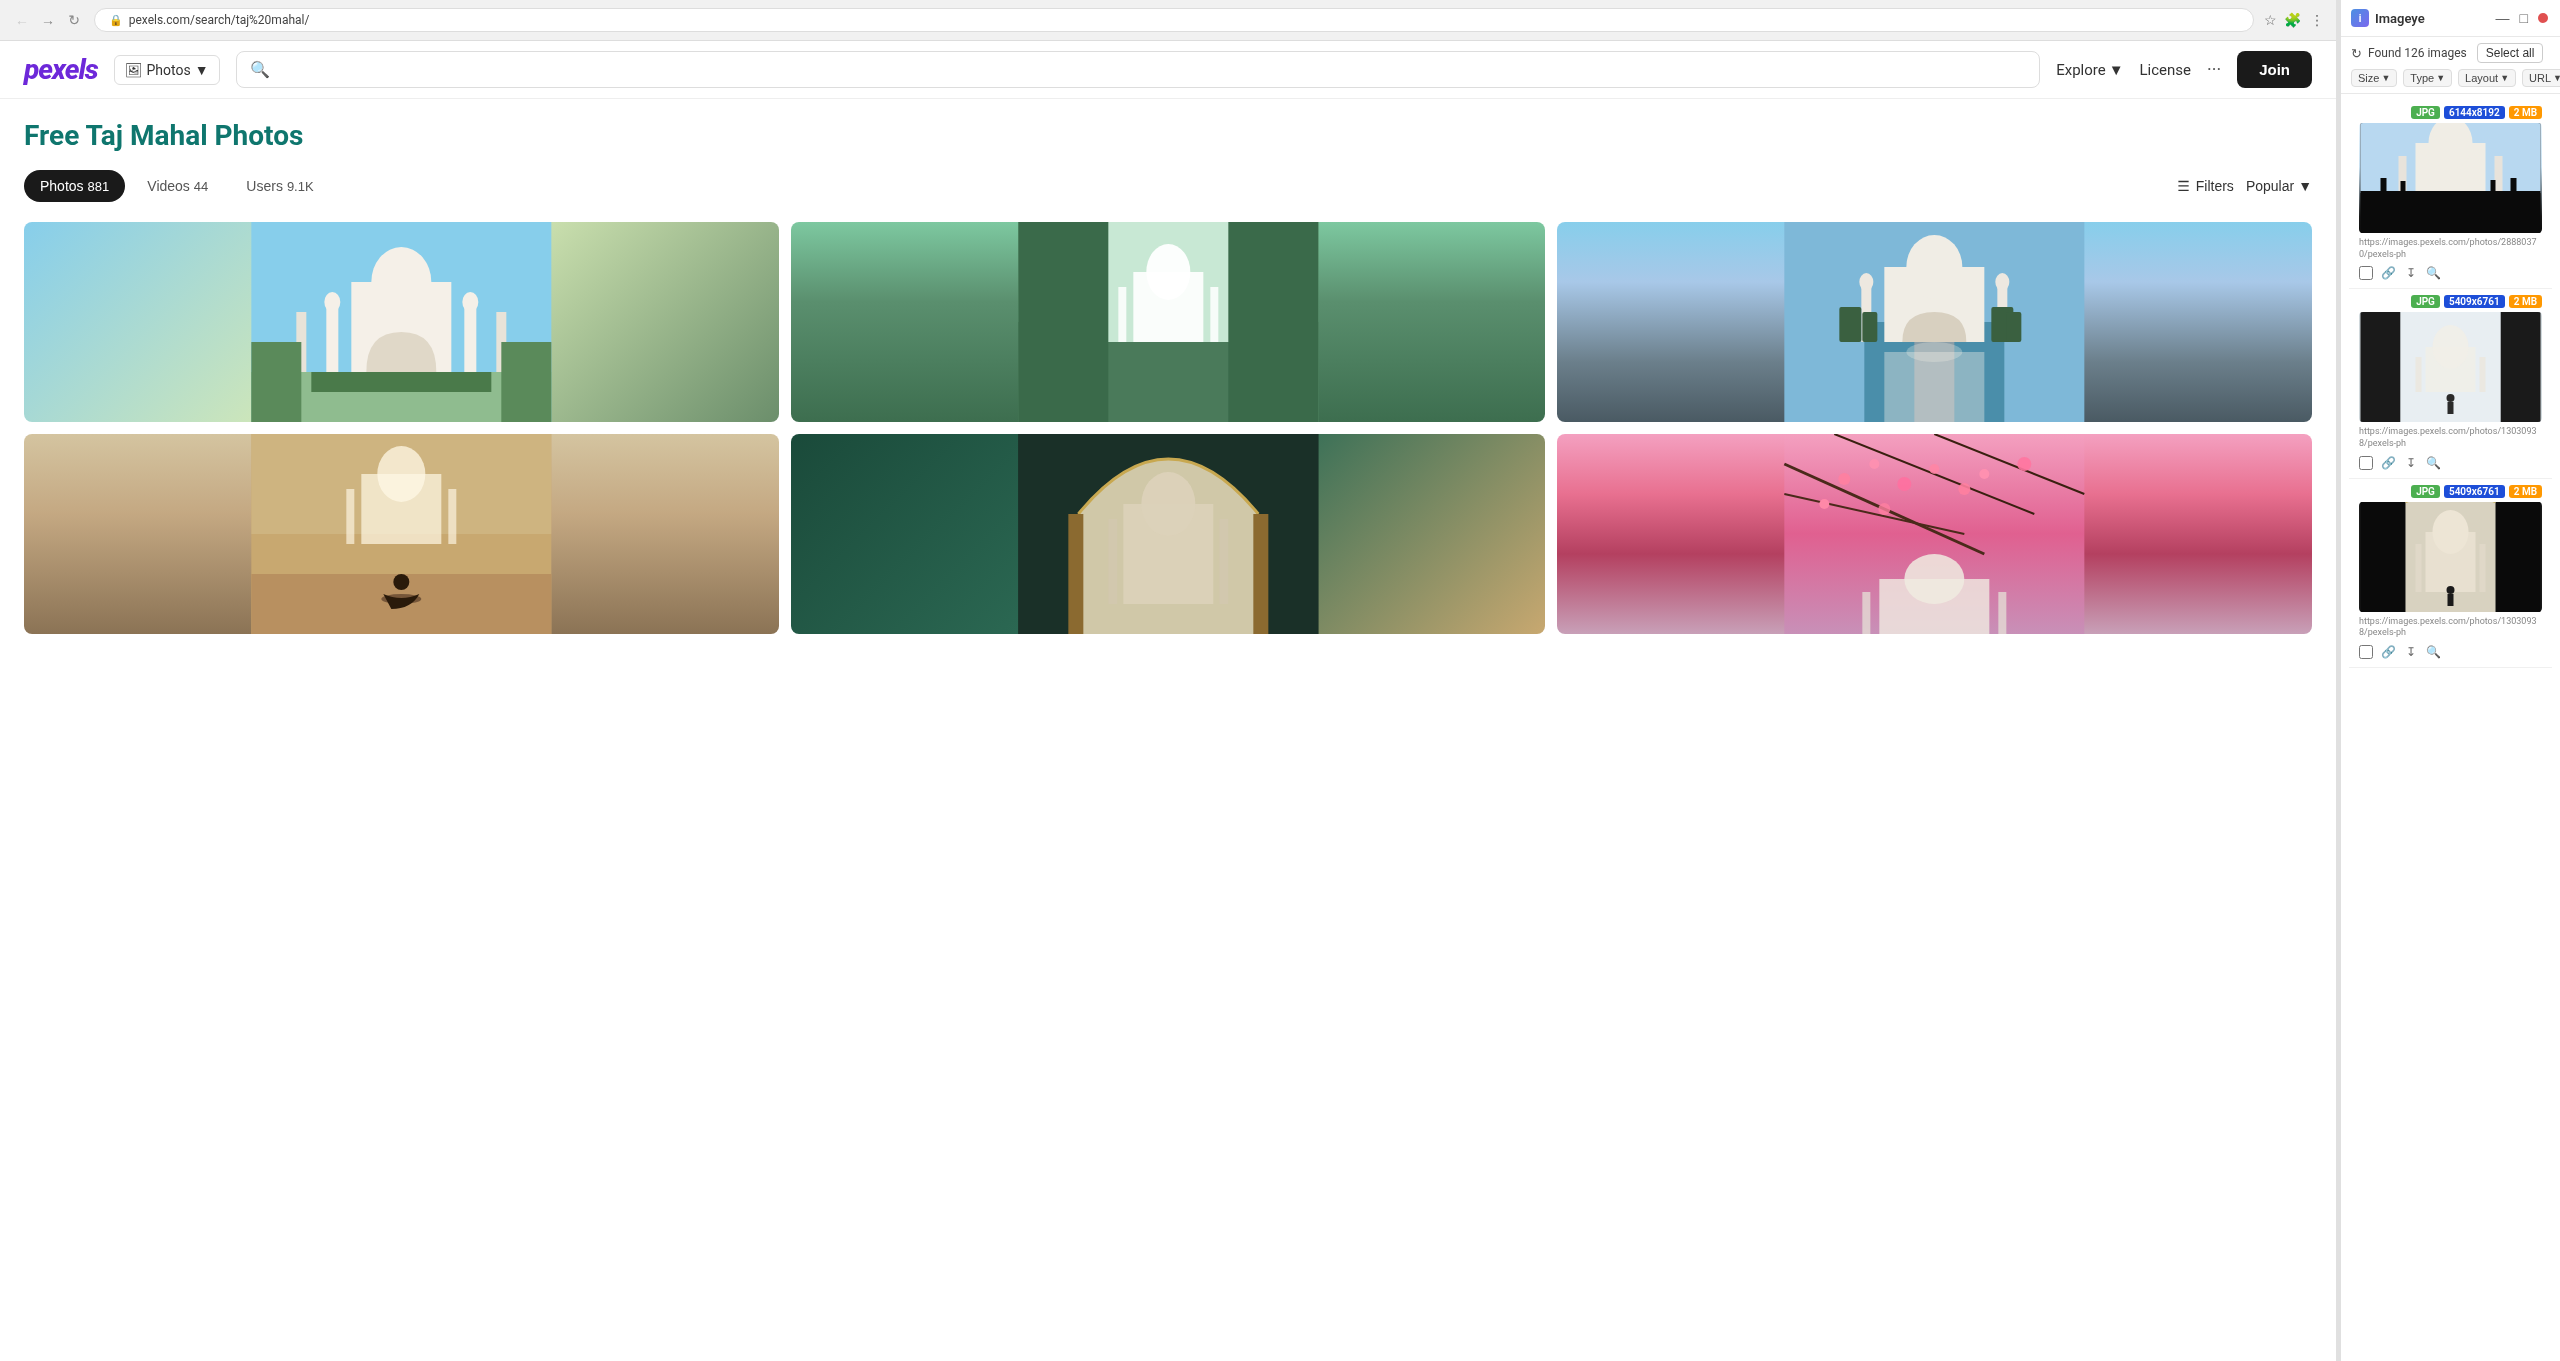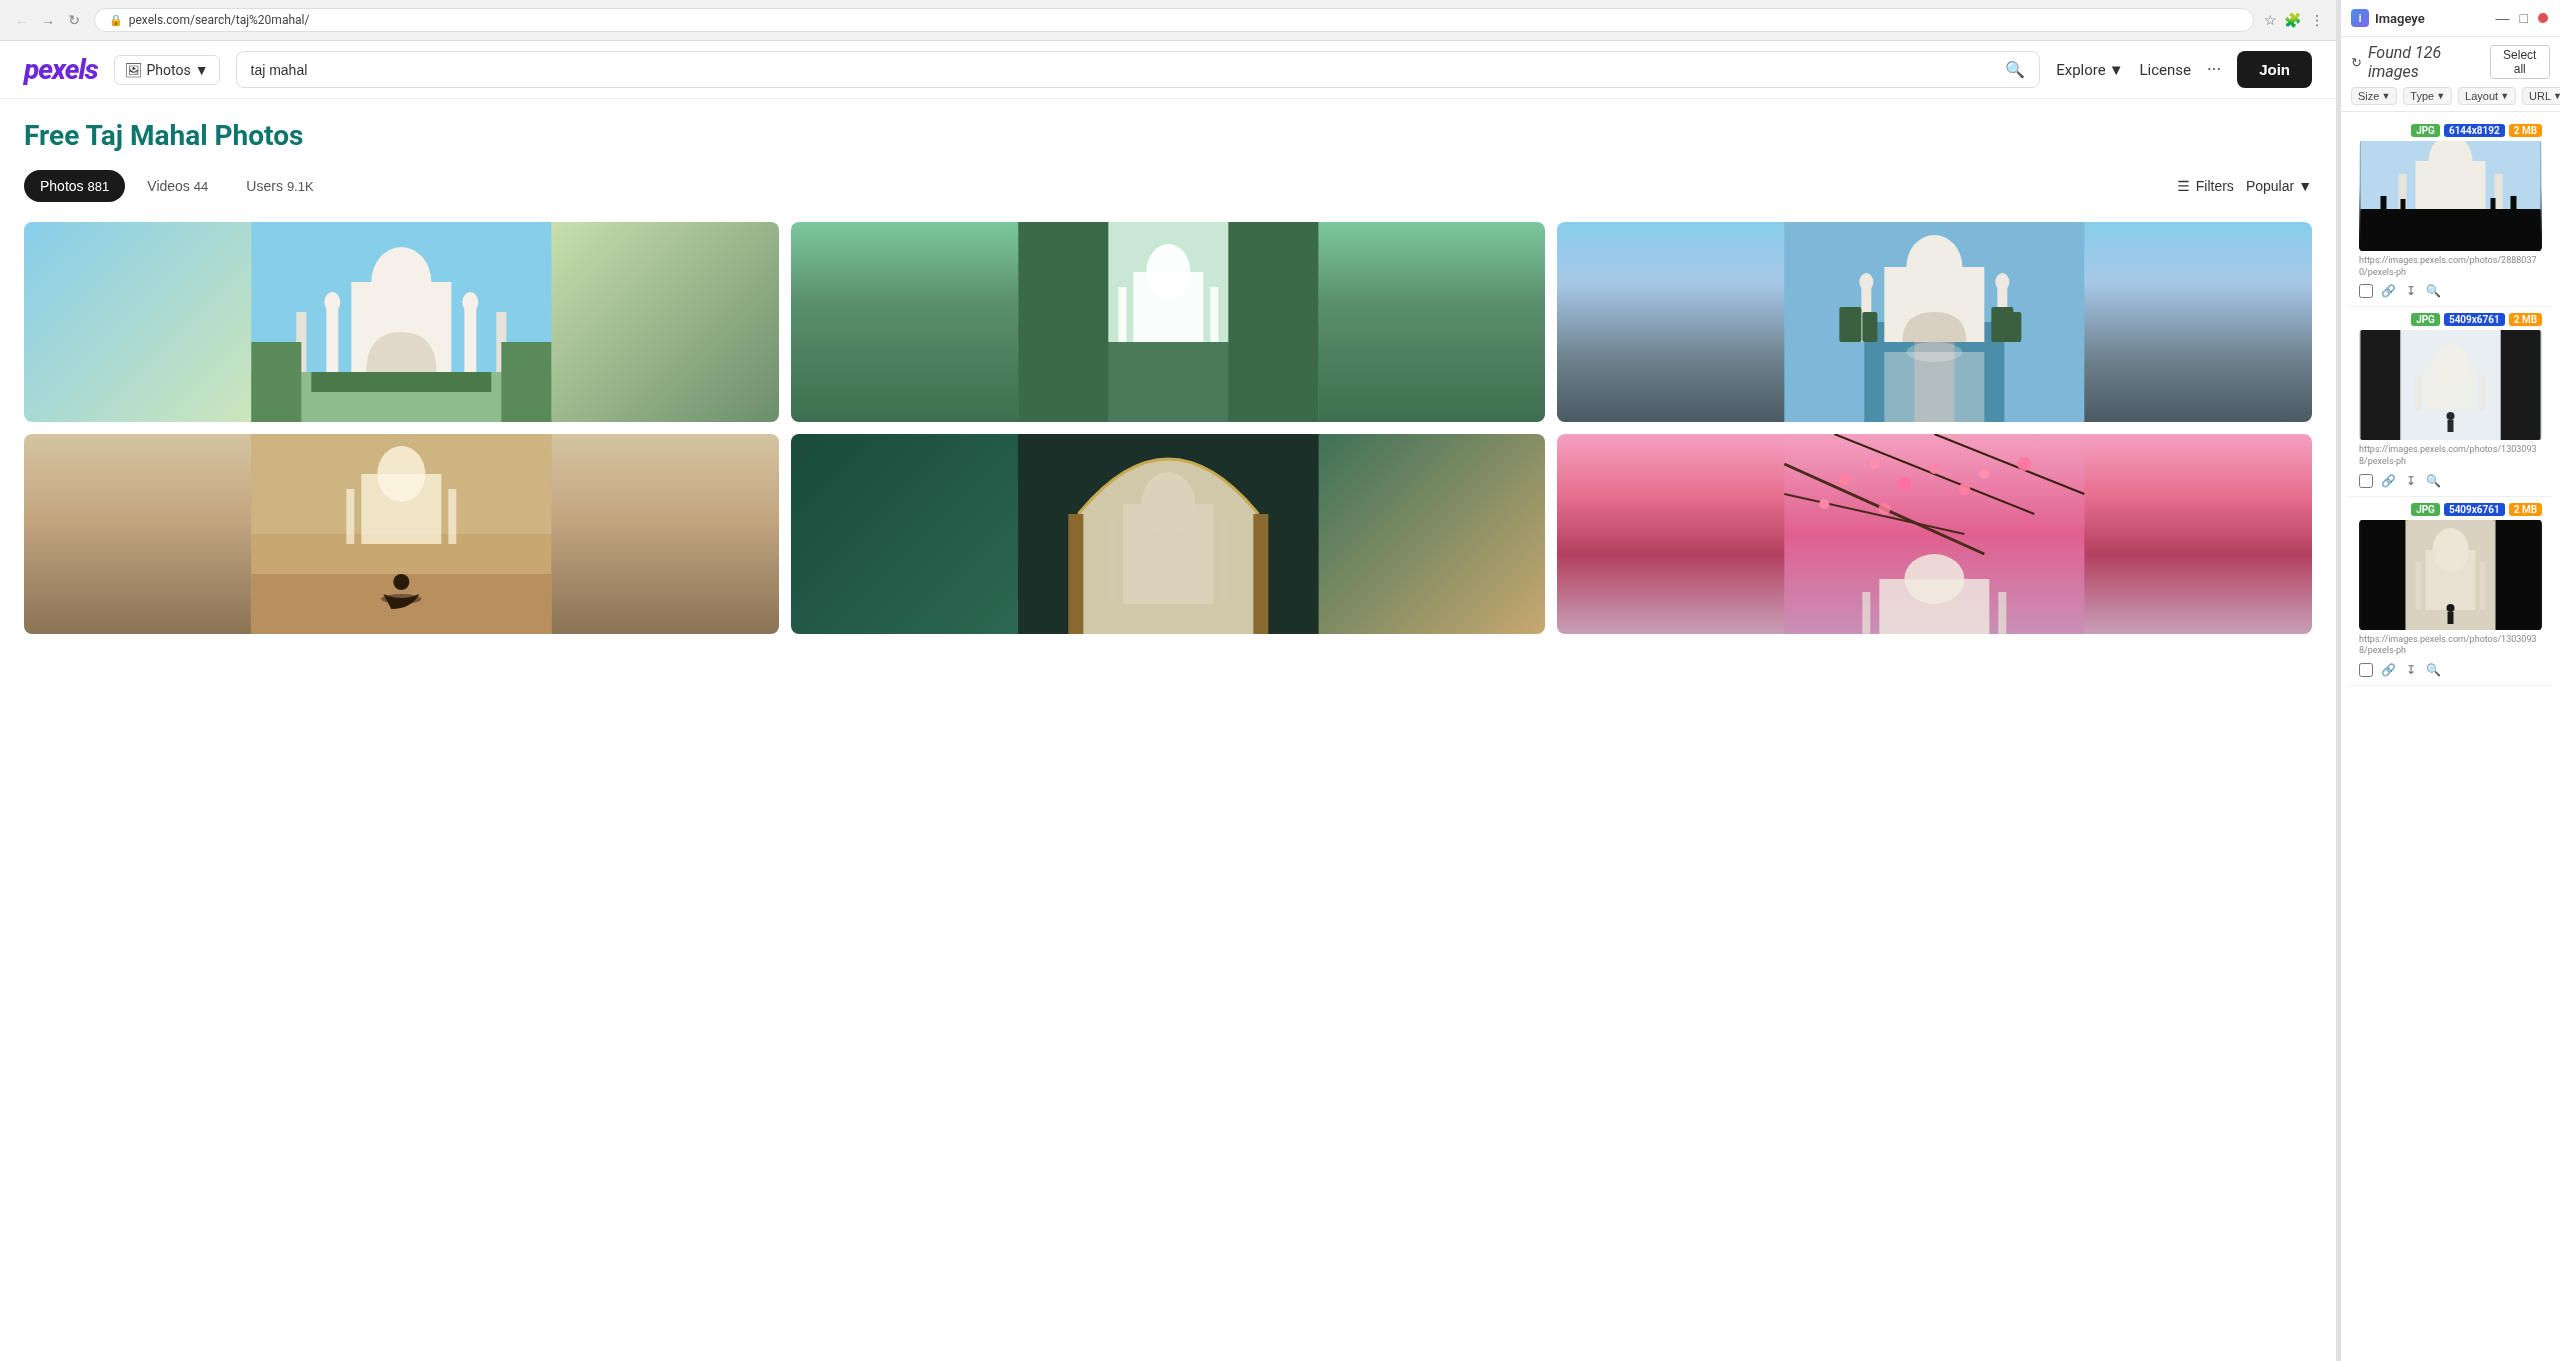--- a/index.html
+++ b/index.html
@@ -182,21 +182,21 @@
 
     .imageye-toolbar {
       padding: 6px 10px;
       border-bottom: 1px solid #e8e8e8;
       flex-shrink: 0;
     }
     .imageye-found-row {
       display: flex; align-items: center; gap: 6px; margin-bottom: 6px;
     }
     .imageye-refresh-btn { background: none; border: none; cursor: pointer; color: #555; font-size: 13px; }
-    .imageye-found-text { font-size: 16px; color: #444; font-style: italic; }
+    .imageye-found-text { font-size: 12px; color: #444; }
     .imageye-select-all-btn {
       background: #fff; border: 1px solid #ccc; border-radius: 4px;
       padding: 2px 8px; font-size: 12px; cursor: pointer; color: #333;
       margin-left: 4px;
     }
     .imageye-filter-row {
       display: flex; gap: 6px; align-items: center;
     }
     .imageye-filter-btn {
       font-size: 11px; color: #444; background: #f5f5f5;
@@ -307,21 +307,20 @@
   <div class="pexels-header">
     <div class="pexels-logo">pexels</div>
 
     <div class="photos-dropdown">
       <span>🖼</span>
       <span>Photos</span>
       <span>▼</span>
     </div>
 
     <div class="search-bar">
-      <input type="text" value="taj mahal" style="">
       <span class="search-icon">🔍</span>
     </div>
 
     <a class="nav-link">
       <span>Explore</span>
       <span>▼</span>
     </a>
     <a class="nav-link">License</a>
     <span class="nav-more">···</span>
     <button class="join-btn">Join</button>

